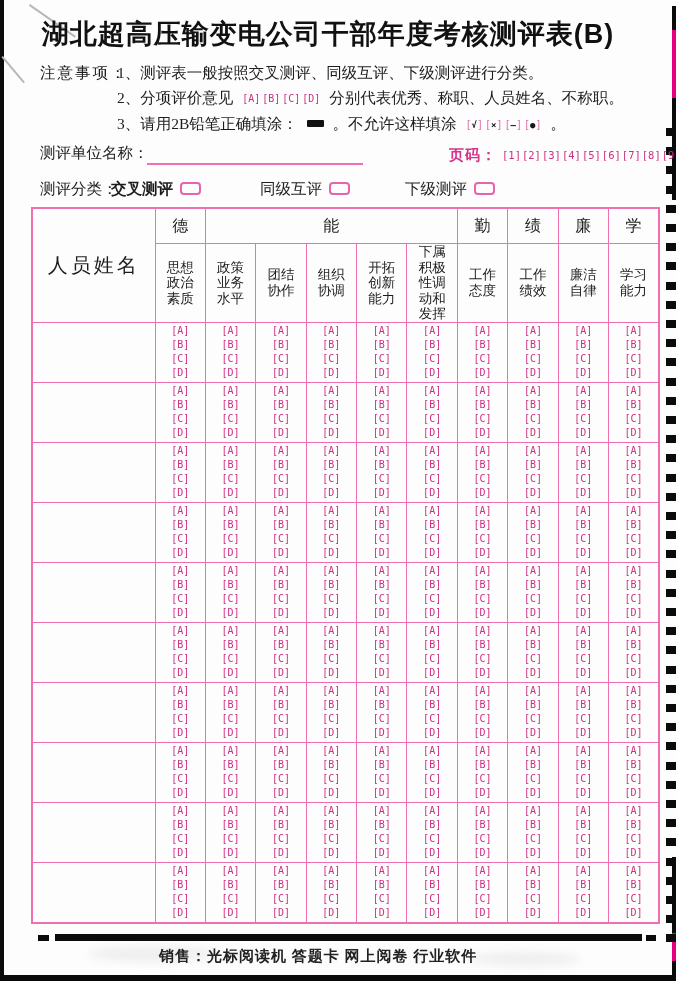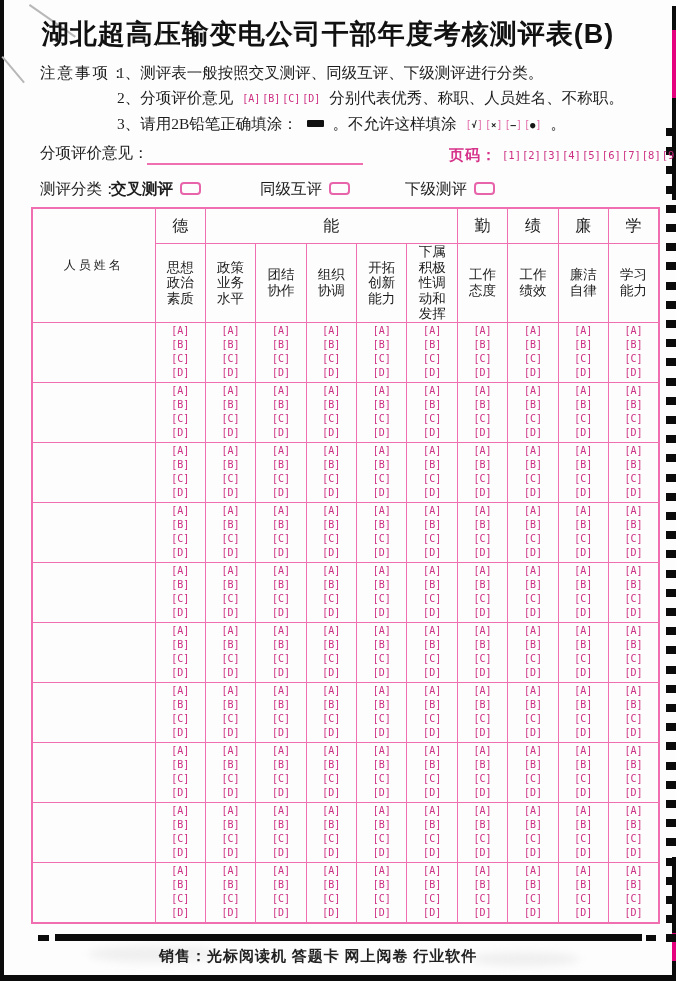--- a/index.html
+++ b/index.html
@@ -70,21 +70,21 @@
     display:inline-block; width:17px; height:9px; border:2px solid #e763aa;
     border-radius:4px; margin-left:7px; vertical-align:-1px; background:#fdfdfd;
   }
   
   #eval-table {
     position:absolute; left:31px; top:207px; width:629px; height:710px;
     border-collapse:collapse; table-layout:fixed; background:transparent;
   }
   #eval-table th, #eval-table td { border:1.6px solid #f06fb0; padding:0; text-align:center; }
   #eval-table { border:2px solid #f06fb0; }
-  .name-th { font-size:12px; font-weight:normal; letter-spacing:3px; }
+  .name-th { font-size:20px; font-weight:normal; letter-spacing:3px; }
   .group-th { height:34px; font-size:16px; font-weight:normal; }
   .sub-th { height:77px; font-size:13.5px; line-height:15.5px; font-weight:normal;margin-top:40px; }
   .name-cell { background:transparent; }
   .opt-cell { height:59px; vertical-align:middle; }
   .opt {
     font-family:"DejaVu Sans Mono", monospace; font-size:10px; line-height:14.2px;
     color:#cc2e82; text-align:center;
   }
   
   .footer-text {
@@ -168,21 +168,21 @@
     <span>分别代表优秀、称职、人员姓名、不称职。</span>
   </div>
   <div class="note-line note-3">
     <span>3、请用2B铅笔正确填涂：</span>
     <span class="fill-correct"></span>
     <span>。不允许这样填涂</span>
     <span class="opts-gap" id="wrong-marks"><span class="wmark">[<b>√</b>]</span><span class="wmark">[<b>×</b>]</span><span class="wmark">[<b>—</b>]</span><span class="wmark">[<b>●</b>]</span></span>
     <span>。</span>
   </div>
 
-  <span class="unit-label">分项评价意见：</span>
+  <span class="unit-label">测评单位名称：</span>
   <div class="unit-line"></div>
   <div class="pageno">
     <span class="pageno-label">页码：</span>
     <span id="pnums"><span class="pnum">[1]</span><span class="pnum">[2]</span><span class="pnum">[3]</span><span class="pnum">[4]</span><span class="pnum">[5]</span><span class="pnum">[6]</span><span class="pnum">[7]</span><span class="pnum">[8]</span><span class="pnum">[9]</span></span>
   </div>
 
   <span class="cat-label">测评分类：</span>
   <span class="cat-item cat-1" id="cat-0"><span>交叉测评</span><span class="cat-box"></span></span>
   <span class="cat-item cat-2" id="cat-1"><span>同级互评</span><span class="cat-box"></span></span>
   <span class="cat-item cat-3" id="cat-2"><span>下级测评</span><span class="cat-box"></span></span>

